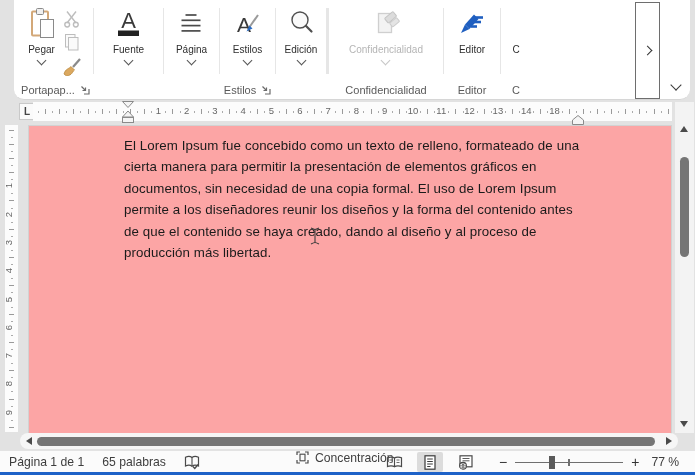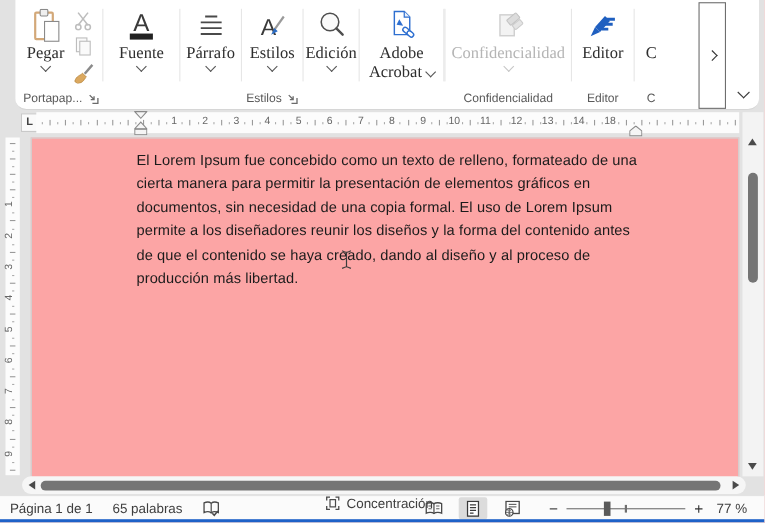--- a/index.html
+++ b/index.html
@@ -9,21 +9,21 @@
   
   .ribbon{position:absolute;left:14px;top:0;width:676px;height:99px;background:#fff;
           border-radius:0 0 10px 10px;border-bottom:1px solid #D6D6D6;}
   .rgroups{display:flex;height:98px;padding-left:4px;}
   .rsep{width:1px;height:66px;margin-top:8px;background:#E6E6E6;flex:none;}
   .grp{display:flex;flex-direction:column;flex:none;}
   .grp-main{flex:1;display:flex;justify-content:center;}
   .grp-label{height:16px;font-size:11px;color:#5A5A5A;display:flex;align-items:center;justify-content:center;gap:5px;white-space:nowrap;}
   .bigbtn{display:flex;flex-direction:column;align-items:center;padding-top:6px;gap:2px;cursor:default;}
   .bigbtn .ic{height:34px;display:flex;align-items:center;justify-content:center;}
-  .blab{font-size:15px;color:#2E2E2E;white-space:nowrap;line-height:15px;font-family:Liberation Serif, serif;}
+  .blab{font-size:10px;color:#2E2E2E;white-space:nowrap;line-height:15px;}
   .blab.two{text-align:center;}
   .chv{display:inline-block;width:6px;height:6px;border-right:1.4px solid #555;border-bottom:1.4px solid #555;transform:rotate(45deg);margin-top:-2px;}
   .chv.dis{border-color:#C6C6C6;}
   .chv-right{display:inline-block;width:6px;height:6px;border-right:1.4px solid #333;border-bottom:1.4px solid #333;transform:rotate(-45deg);}
   .dis-text{color:#B5B5B5 !important;}
   .smallcol{display:flex;flex-direction:column;gap:3px;margin:8px 0 0 6px;}
   .smallbtn{width:22px;height:21px;display:flex;align-items:center;justify-content:center;}
   .launcher{flex:none;}
   .overflow-flyout{position:absolute;left:621px;top:2px;width:23px;height:95px;background:#fff;border:1px solid #6E6E6E;display:flex;align-items:center;justify-content:center;}
   .collapse-chv{position:absolute;right:10px;bottom:6px;}
@@ -149,21 +149,21 @@
         <div class="grp-main">
           <div class="bigbtn">
             <span class="ic">
               <svg width="24" height="24" viewBox="0 0 24 24">
                   <path d="M6.5,4 H17.5" stroke="#4A4A4A" stroke-width="1.7"></path>
                   <path d="M2.5,9.3 H21.5" stroke="#4A4A4A" stroke-width="1.7"></path>
                   <path d="M2.5,14.6 H21.5" stroke="#4A4A4A" stroke-width="1.7"></path>
                   <path d="M2.5,19.9 H21.5" stroke="#4A4A4A" stroke-width="1.7"></path>
                 </svg>
             </span>
-            <span class="blab">Párrafo</span>
+            <span class="blab">Página</span>
             <span class="chv"></span>
           </div>
         </div>
         <div class="grp-label"></div>
       </div>
       <div class="rsep"></div>
 
       <div class="grp" style="width:55px">
         <div class="grp-main">
           <div class="bigbtn">
@@ -198,43 +198,20 @@
                 </svg>
             </span>
             <span class="blab">Edición</span>
             <span class="chv"></span>
           </div>
         </div>
         <div class="grp-label"></div>
       </div>
       <div class="rsep"></div>
 
-      <div class="grp" style="width:76px">
-        <div class="grp-main">
-          <div class="bigbtn">
-            <span class="ic">
-              <svg width="27" height="28" viewBox="0 0 27 28">
-                  <path d="M6.5,1.5 H15.5 L20.5,6.5 V22.5 H6.5 Z" fill="#fff" stroke="#2E6FD0" stroke-width="1.3"></path>
-                  <path d="M15.5,1.5 V6.5 H20.5" fill="#E8F0FB" stroke="#2E6FD0" stroke-width="1.1"></path>
-                  <polygon points="11,8.5 14.5,14.5 8.5,13.5" fill="#2E6FD0"></polygon>
-                  <g transform="rotate(40 19 20)">
-                    <rect x="13.5" y="18" width="6.5" height="4.2" rx="2.1" fill="#fff" stroke="#2E6FD0" stroke-width="1.3"></rect>
-                    <rect x="18.5" y="18" width="6.5" height="4.2" rx="2.1" fill="#fff" stroke="#2E6FD0" stroke-width="1.3"></rect>
-                  </g>
-                </svg>
-            </span>
-            <span class="blab two">Adobe</span>
-            <span class="blab two" style="display:flex;align-items:center;gap:4px;">
-              <span>Acrobat</span>
-              <span class="chv"></span>
-            </span>
-          </div>
-        </div>
-        <div class="grp-label"></div>
-      </div>
       <div class="rsep"></div>
 
       <div class="rsep"></div>
 
       <div class="grp" style="width:114px">
         <div class="grp-main">
           <div class="bigbtn">
             <span class="ic">
               <svg width="28" height="28" viewBox="0 0 28 28">
                   <rect x="6.5" y="4.5" width="13" height="19" fill="#F3F3F3" stroke="#CFCFCF" stroke-width="1.3"></rect>

